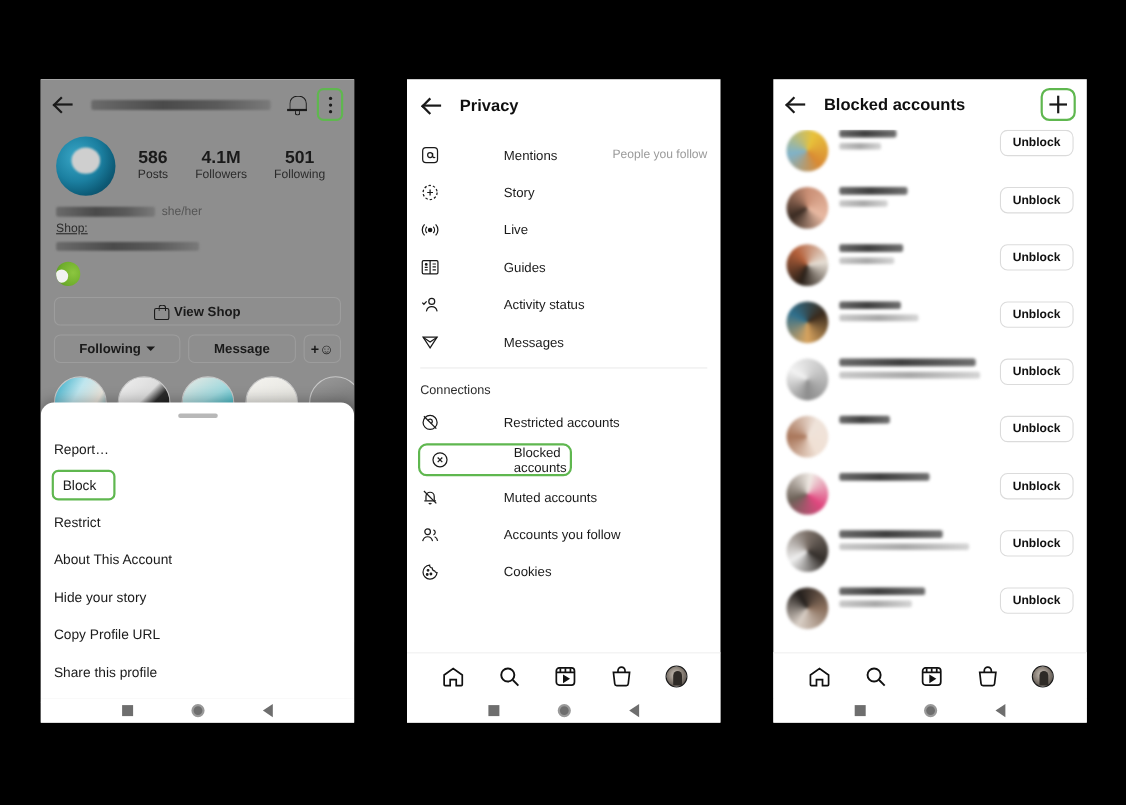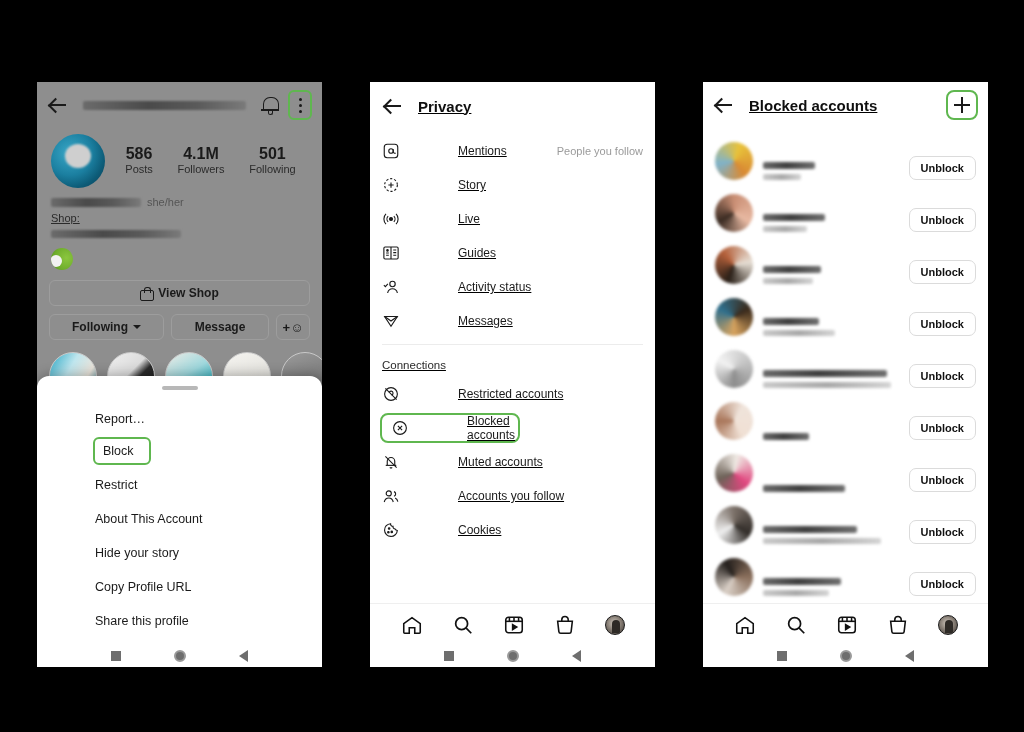--- a/index.html
+++ b/index.html
@@ -6,26 +6,25 @@
   html, body {
     width: 1024px; height: 732px;
     background: #000;
     font-family: "Liberation Sans", sans-serif;
     overflow: hidden;
   }
   .stage { position: relative; width: 1024px; height: 732px; background: #000; }
 
   .panel {
     position: absolute;
-    top: 82px;
+    top: 72px;
     width: 285px;
     height: 585px;
     background: #ffffff;
     overflow: hidden;
-    text-decoration: underline;
   }
   #panel1 { left: 37px; }
   #panel2 { left: 370px; }
   #panel3 { left: 703px; }
 
   
   .profile-dim {
     position: absolute; top: 0; left: 0; right: 0; height: 512px;
     background: #8e8e8e;
     overflow: hidden;
@@ -140,21 +139,21 @@
   .hl4 { background: linear-gradient(160deg,#f5f4f0 0%,#e2e1dc 60%,#c9c8c3 100%); }
   .hl5 { background: linear-gradient(160deg,#9a9a9a 0%,#7b7b7b 60%,#5e5e5e 100%); }
 
   
   .sheet {
     position:absolute; left:0; right:0; bottom: 22px; top: 294px;
     background:#fff; border-radius: 12px 12px 0 0;
     box-shadow: 0 -2px 12px rgba(0,0,0,.25);
   }
   .sheet-grip { width:36px; height:4px; background:#b8b8b8; border-radius:3px; margin: 10px auto 0 auto; }
-  .sheet-list { padding: 12px 0 0 0; margin-left: 46px; }
+  .sheet-list { padding: 12px 0 0 0; }
   .sheet-item {
     font-size: 12.5px; color:#1a1a1a; padding: 0 12px; height: 34px;
     display:flex; align-items:center;
   }
   .sheet-item.highlight {
     border: 2px solid #5fb74f; border-radius: 6px;
     height: 28px; margin: 1px 10px 3px 10px; padding: 0 8px;
     width: 58px;
   }
   .sheet-divider { height:1px; background:#e6e6e6; margin-top:10px; }
@@ -205,21 +204,21 @@
   .p3-topbar { display:flex; align-items:center; height:46px; padding: 0 10px; gap:14px; }
   .p3-title { font-size:15px; font-weight:bold; color:#0f0f0f; flex:1; }
   .plus-box {
     width: 32px; height: 30px; border:2px solid #5fb74f; border-radius:8px;
     display:flex; align-items:center; justify-content:center; flex:0 0 auto;
   }
   .plus-g { position:relative; width:16px; height:16px; }
   .plus-g::before{content:"";position:absolute;left:0;top:7px;width:16px;height:2px;background:#1a1a1a;}
   .plus-g::after{content:"";position:absolute;left:7px;top:0;width:2px;height:16px;background:#1a1a1a;}
 
-  .blk-row { display:flex; align-items:flex-end; height:52px; padding: 0 12px; gap:10px; }
+  .blk-row { display:flex; align-items:flex-start; height:52px; padding: 0 12px; gap:10px; }
   .blk-av { width:38px; height:38px; border-radius:50%; flex:0 0 auto; filter: blur(1.6px); }
   .blk-names { flex:1; display:flex; flex-direction:column; gap:5px; }
   .nm1 { height:7px; border-radius:2px; filter:blur(1.4px);
          background: linear-gradient(90deg,#6a6a6a,#3f3f3f 45%,#6f6f6f); }
   .nm2 { height:6px; border-radius:2px; filter:blur(1.4px);
          background: linear-gradient(90deg,#c9c9c9,#a8a8a8 50%,#d4d4d4); }
   .unblock-btn {
     flex:0 0 auto; border:1px solid #dbdbdb; border-radius:7px;
     font-size:11px; font-weight:bold; color:#111; padding: 5px 11px; background:#fff;
   }

